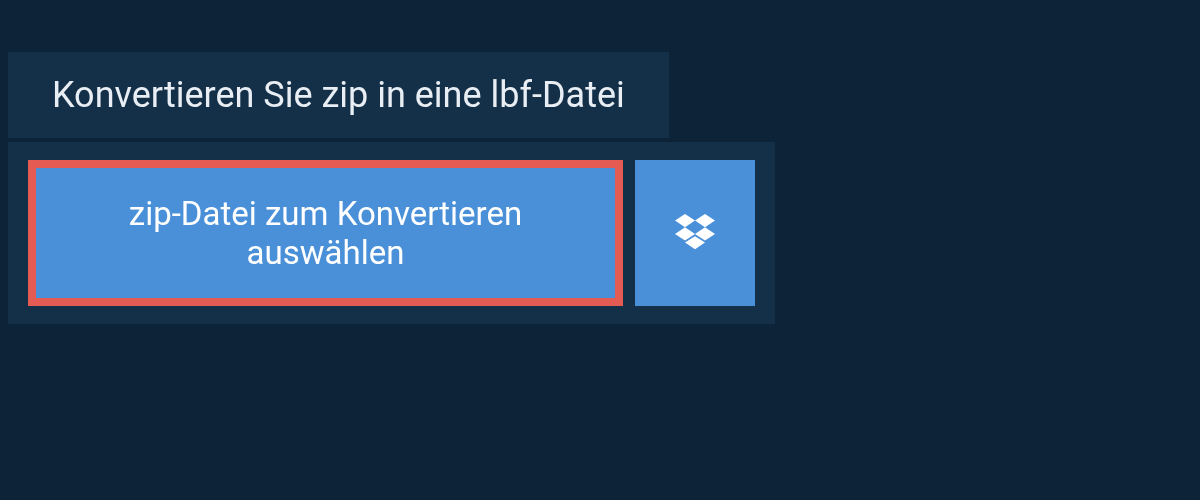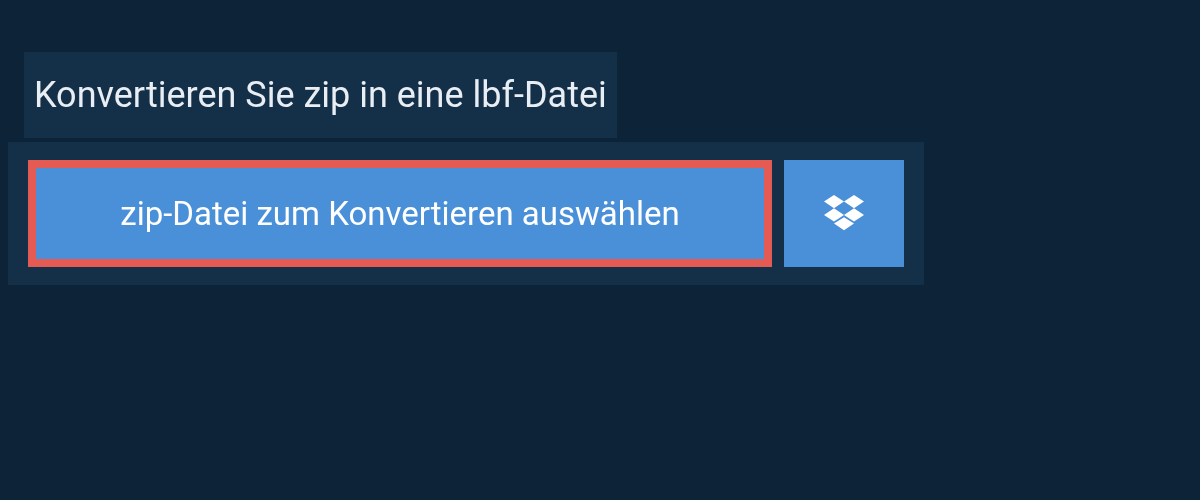--- a/index.html
+++ b/index.html
@@ -9,36 +9,36 @@
     }
     body {
       width: 1200px;
       height: 500px;
       background-color: #0d2438;
       font-family: -apple-system, BlinkMacSystemFont, "Segoe UI", Roboto, Arial, sans-serif;
       overflow: hidden;
     }
     .header-bar {
       background-color: #143049;
-      padding: 22px 10px;
+      padding: 22px 44px;
       display: inline-block;
       margin-top: 52px;
-      margin-left: 24px;
+      margin-left: 8px;
     }
     .header-title {
       color: #e8eef3;
       font-size: 36px;
       font-weight: 400;
     }
     .upload-section {
       background-color: #143049;
       margin-left: 8px;
       margin-top: 4px;
       padding: 18px 20px;
-      width: 916px;
+      width: 767px;
       display: flex;
       gap: 12px;
       align-items: stretch;
     }
     .select-file-button {
       background-color: #4a90d9;
       border: 8px solid #e35b52;
       color: #ffffff;
       font-size: 33px;
       font-weight: 400;

